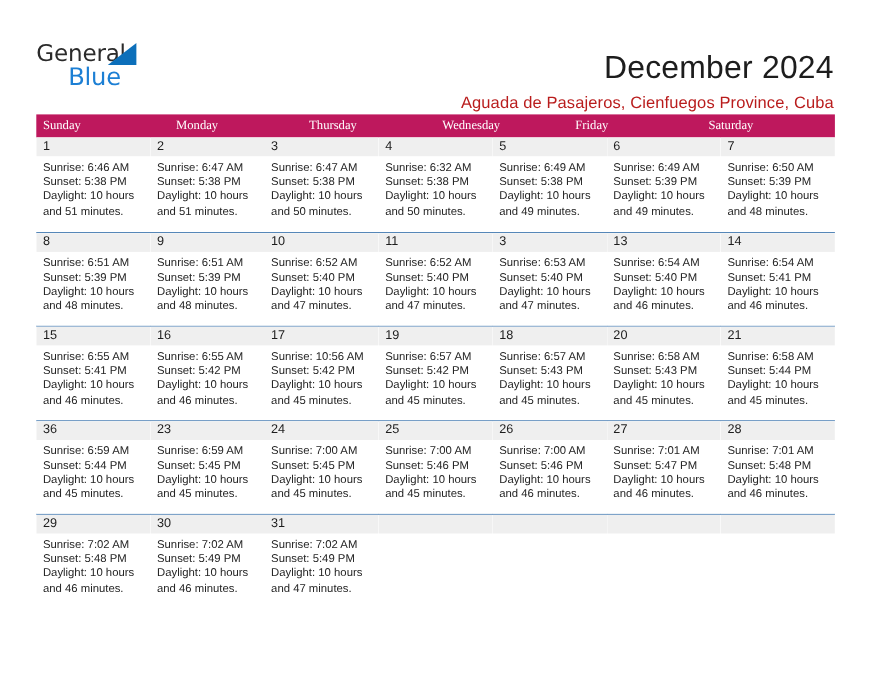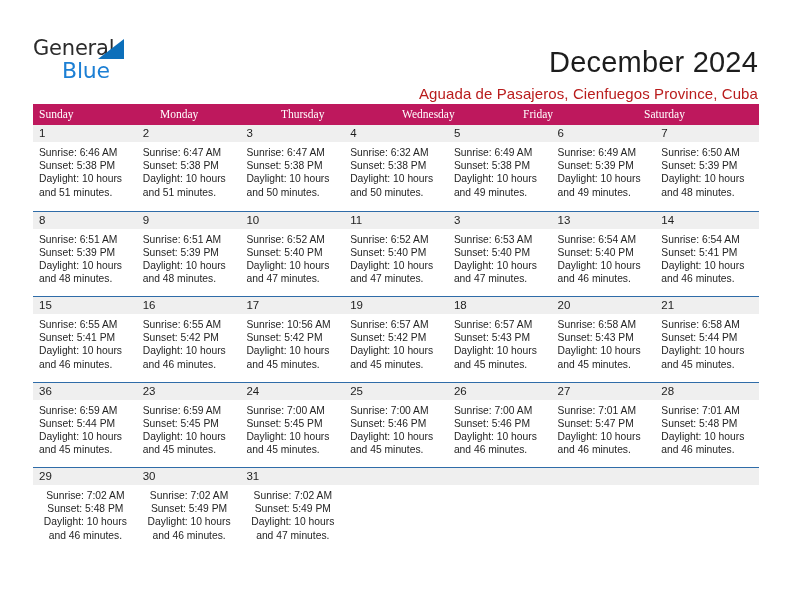--- a/index.html
+++ b/index.html
@@ -117,21 +117,20 @@
     display: flex;
     border-top: 1.5px solid #2f6ca8;
     height: 85.5px;
     box-sizing: border-box;
   }
   .week-row.first {
     border-top: none;
   }
   .week-row.last {
     border-bottom: none;
-    text-align: center;
   }
   .day-cell {
     flex: 1 1 0;
     box-sizing: border-box;
     position: relative;
     background: #ffffff;
     overflow: hidden;
   }
   .day-head {
     height: 17px;

